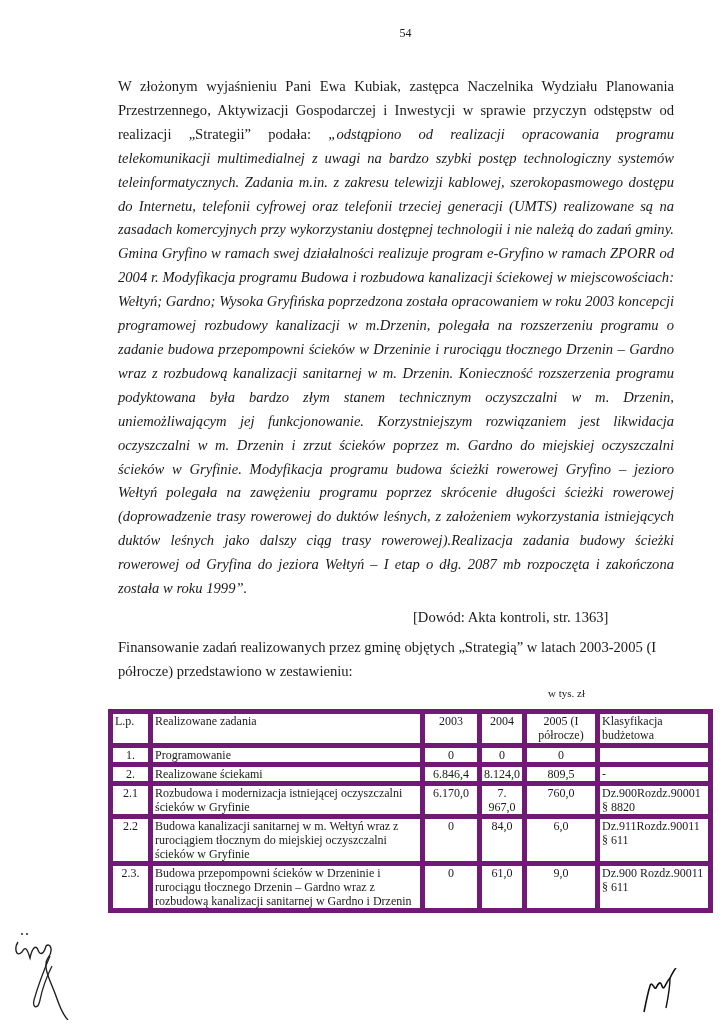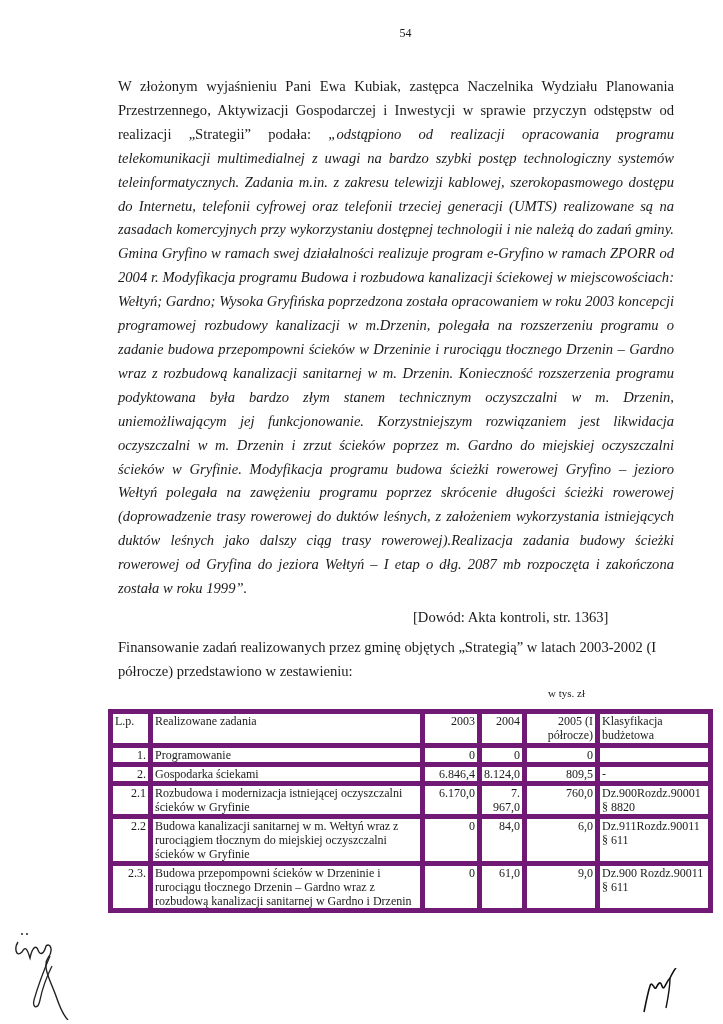--- a/index.html
+++ b/index.html
@@ -8,21 +8,21 @@
   .page-num { position:absolute; top:26px; left:0; width:723px; text-align:center; font-size:12px;padding-left:44px; }
   .para { position:absolute; left:118px; width:556px; font-size:14.6px; line-height:23.9px; text-align:justify; }
   .para p { margin:0; }
   .intro { top:75px; }
   .quote { font-style:italic; }
   .evidence { position:absolute; top:609px; left:413px; font-size:14.6px; }
   .fin { position:absolute; top:636px; left:118px; width:556px; font-size:14.6px; line-height:23.9px; }
   .unit { position:absolute; top:687px; left:548px; font-size:11px; }
   table.fin-table { position:absolute; top:709px; left:108px; border-collapse:collapse; font-size:12px; line-height:14px; }
   .fin-table td { border:5px solid #701a75; vertical-align:top; padding:0 2px; }
-  .fin-table td.c { text-align:right; }
+  .fin-table td.c { text-align:center; }
   .col-lp { width:31px; }
   .col-task { width:263px; }
   .col-2003 { width:48px; }
   .col-2004 { width:36px; }
   .col-2005 { width:64px;margin-left:36px; }
   .col-klas { width:104px;margin-top:7px; }
   .fin-table tr.hdr td { height:29px; }
   .sig-left { position:absolute; left:10px; top:930px; }
   .sig-right { position:absolute; left:640px; top:968px; }
 </style>
@@ -30,21 +30,21 @@
 <body>
 
 <div class="page-num">54</div>
 
 <div class="para intro">
   <p><span>W złożonym wyjaśnieniu Pani Ewa Kubiak, zastępca Naczelnika Wydziału Planowania Przestrzennego, Aktywizacji Gospodarczej i Inwestycji w sprawie przyczyn odstępstw od realizacji „Strategii” podała: </span><span class="quote">„odstąpiono od realizacji opracowania programu telekomunikacji multimedialnej z uwagi na bardzo szybki postęp technologiczny systemów teleinformatycznych. Zadania m.in. z zakresu telewizji kablowej, szerokopasmowego dostępu do Internetu, telefonii cyfrowej oraz telefonii trzeciej generacji (UMTS) realizowane są na zasadach komercyjnych przy wykorzystaniu dostępnej technologii i nie należą do zadań gminy. Gmina Gryfino w ramach swej działalności realizuje program e-Gryfino w ramach ZPORR od 2004 r. Modyfikacja programu Budowa i rozbudowa kanalizacji ściekowej w miejscowościach: Wełtyń; Gardno; Wysoka Gryfińska poprzedzona została opracowaniem w roku 2003 koncepcji programowej rozbudowy kanalizacji w m.Drzenin, polegała na rozszerzeniu programu o zadanie budowa przepompowni ścieków w Drzeninie i rurociągu tłocznego Drzenin – Gardno wraz z rozbudową kanalizacji sanitarnej w m. Drzenin. Konieczność rozszerzenia programu podyktowana była bardzo złym stanem technicznym oczyszczalni w m. Drzenin, uniemożliwającym jej funkcjonowanie. Korzystniejszym rozwiązaniem jest likwidacja oczyszczalni w m. Drzenin i zrzut ścieków poprzez m. Gardno do miejskiej oczyszczalni ścieków w Gryfinie. Modyfikacja programu budowa ścieżki rowerowej Gryfino – jezioro Wełtyń polegała na zawężeniu programu poprzez skrócenie długości ścieżki rowerowej (doprowadzenie trasy rowerowej do duktów leśnych, z założeniem wykorzystania istniejących duktów leśnych jako dalszy ciąg trasy rowerowej).Realizacja zadania budowy ścieżki rowerowej od Gryfina do jeziora Wełtyń – I etap o dłg. 2087 mb rozpoczęta i zakończona została w roku 1999”.</span></p>
 </div>
 
 <div class="evidence">[Dowód: Akta kontroli, str. 1363]</div>
 
-<div class="fin">Finansowanie zadań realizowanych przez gminę objętych „Strategią” w latach 2003-2002 (I półrocze) przedstawiono w zestawieniu:</div>
+<div class="fin">Finansowanie zadań realizowanych przez gminę objętych „Strategią” w latach 2003-2005 (I półrocze) przedstawiono w zestawieniu:</div>
 
 <div class="unit">w tys. zł</div>
 
 <table class="fin-table">
   <tbody>
       <tr class="hdr">
     <td class="col-lp">L.p.</td>
     <td class="col-task">Realizowane zadania</td>
     <td class="col-2003 c">2003</td>
     <td class="col-2004 c">2004</td>
@@ -54,21 +54,21 @@
   <tr>
     <td class="c">1.</td>
     <td>Programowanie</td>
     <td class="c">0</td>
     <td class="c">0</td>
     <td class="c">0</td>
     <td></td>
   </tr>
   <tr>
     <td class="c">2.</td>
-    <td>Gospodarka ściekami</td>
+    <td>Realizowane ściekami</td>
     <td class="c">6.846,4</td>
     <td class="c">8.124,0</td>
     <td class="c">809,5</td>
     <td>-</td>
   </tr>
   <tr>
     <td class="c">2.1</td>
     <td>Rozbudowa i modernizacja istniejącej oczyszczalni ścieków w Gryfinie</td>
     <td class="c">6.170,0</td>
     <td class="c">7. 967,0</td>

